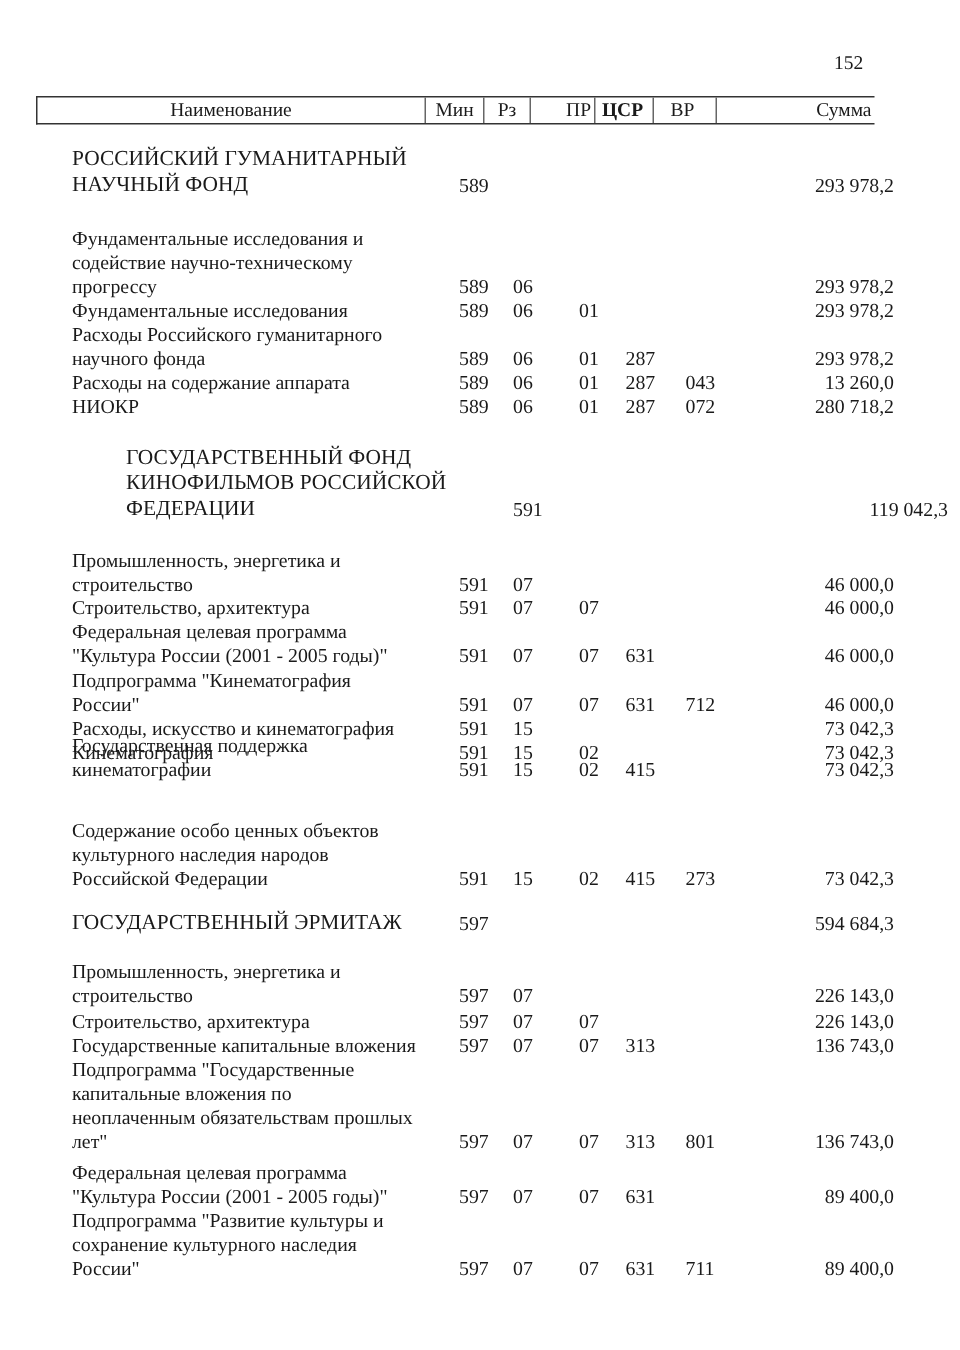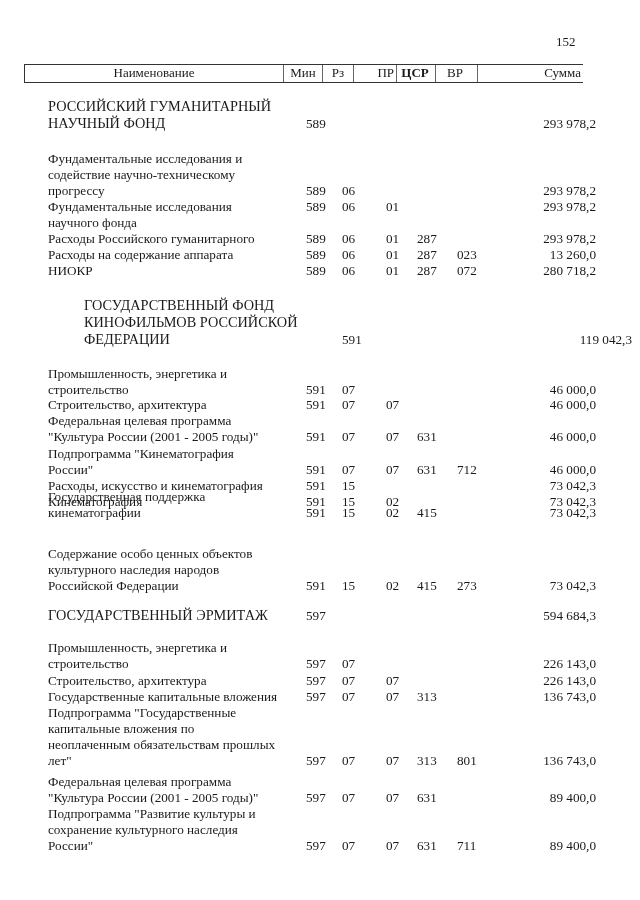--- a/index.html
+++ b/index.html
@@ -84,39 +84,39 @@
       </div>
       <div class="c min">589</div>
       <div class="c rz">06</div>
       <div class="c pr">01</div>
       <div class="c csr"></div>
       <div class="c vr"></div>
       <div class="c sum">293 978,2</div>
     </div>
     <div class="row" style="top: 215px; height: 32px;">
       <div class="name">
+        <div>Расходы Российского гуманитарного</div>
         <div>научного фонда</div>
-        <div>Расходы Российского гуманитарного</div>
       </div>
       <div class="c min">589</div>
       <div class="c rz">06</div>
       <div class="c pr">01</div>
       <div class="c csr">287</div>
       <div class="c vr"></div>
       <div class="c sum">293 978,2</div>
     </div>
     <div class="row" style="top: 247px; height: 16px;">
       <div class="name">
         <div>Расходы на содержание аппарата</div>
       </div>
       <div class="c min">589</div>
       <div class="c rz">06</div>
       <div class="c pr">01</div>
       <div class="c csr">287</div>
-      <div class="c vr">023</div>
+      <div class="c vr">043</div>
       <div class="c sum">13 260,0</div>
     </div>
     <div class="row" style="top: 263px; height: 16px;">
       <div class="name">
         <div>НИОКР</div>
       </div>
       <div class="c min">589</div>
       <div class="c rz">06</div>
       <div class="c pr">01</div>
       <div class="c csr">287</div>

